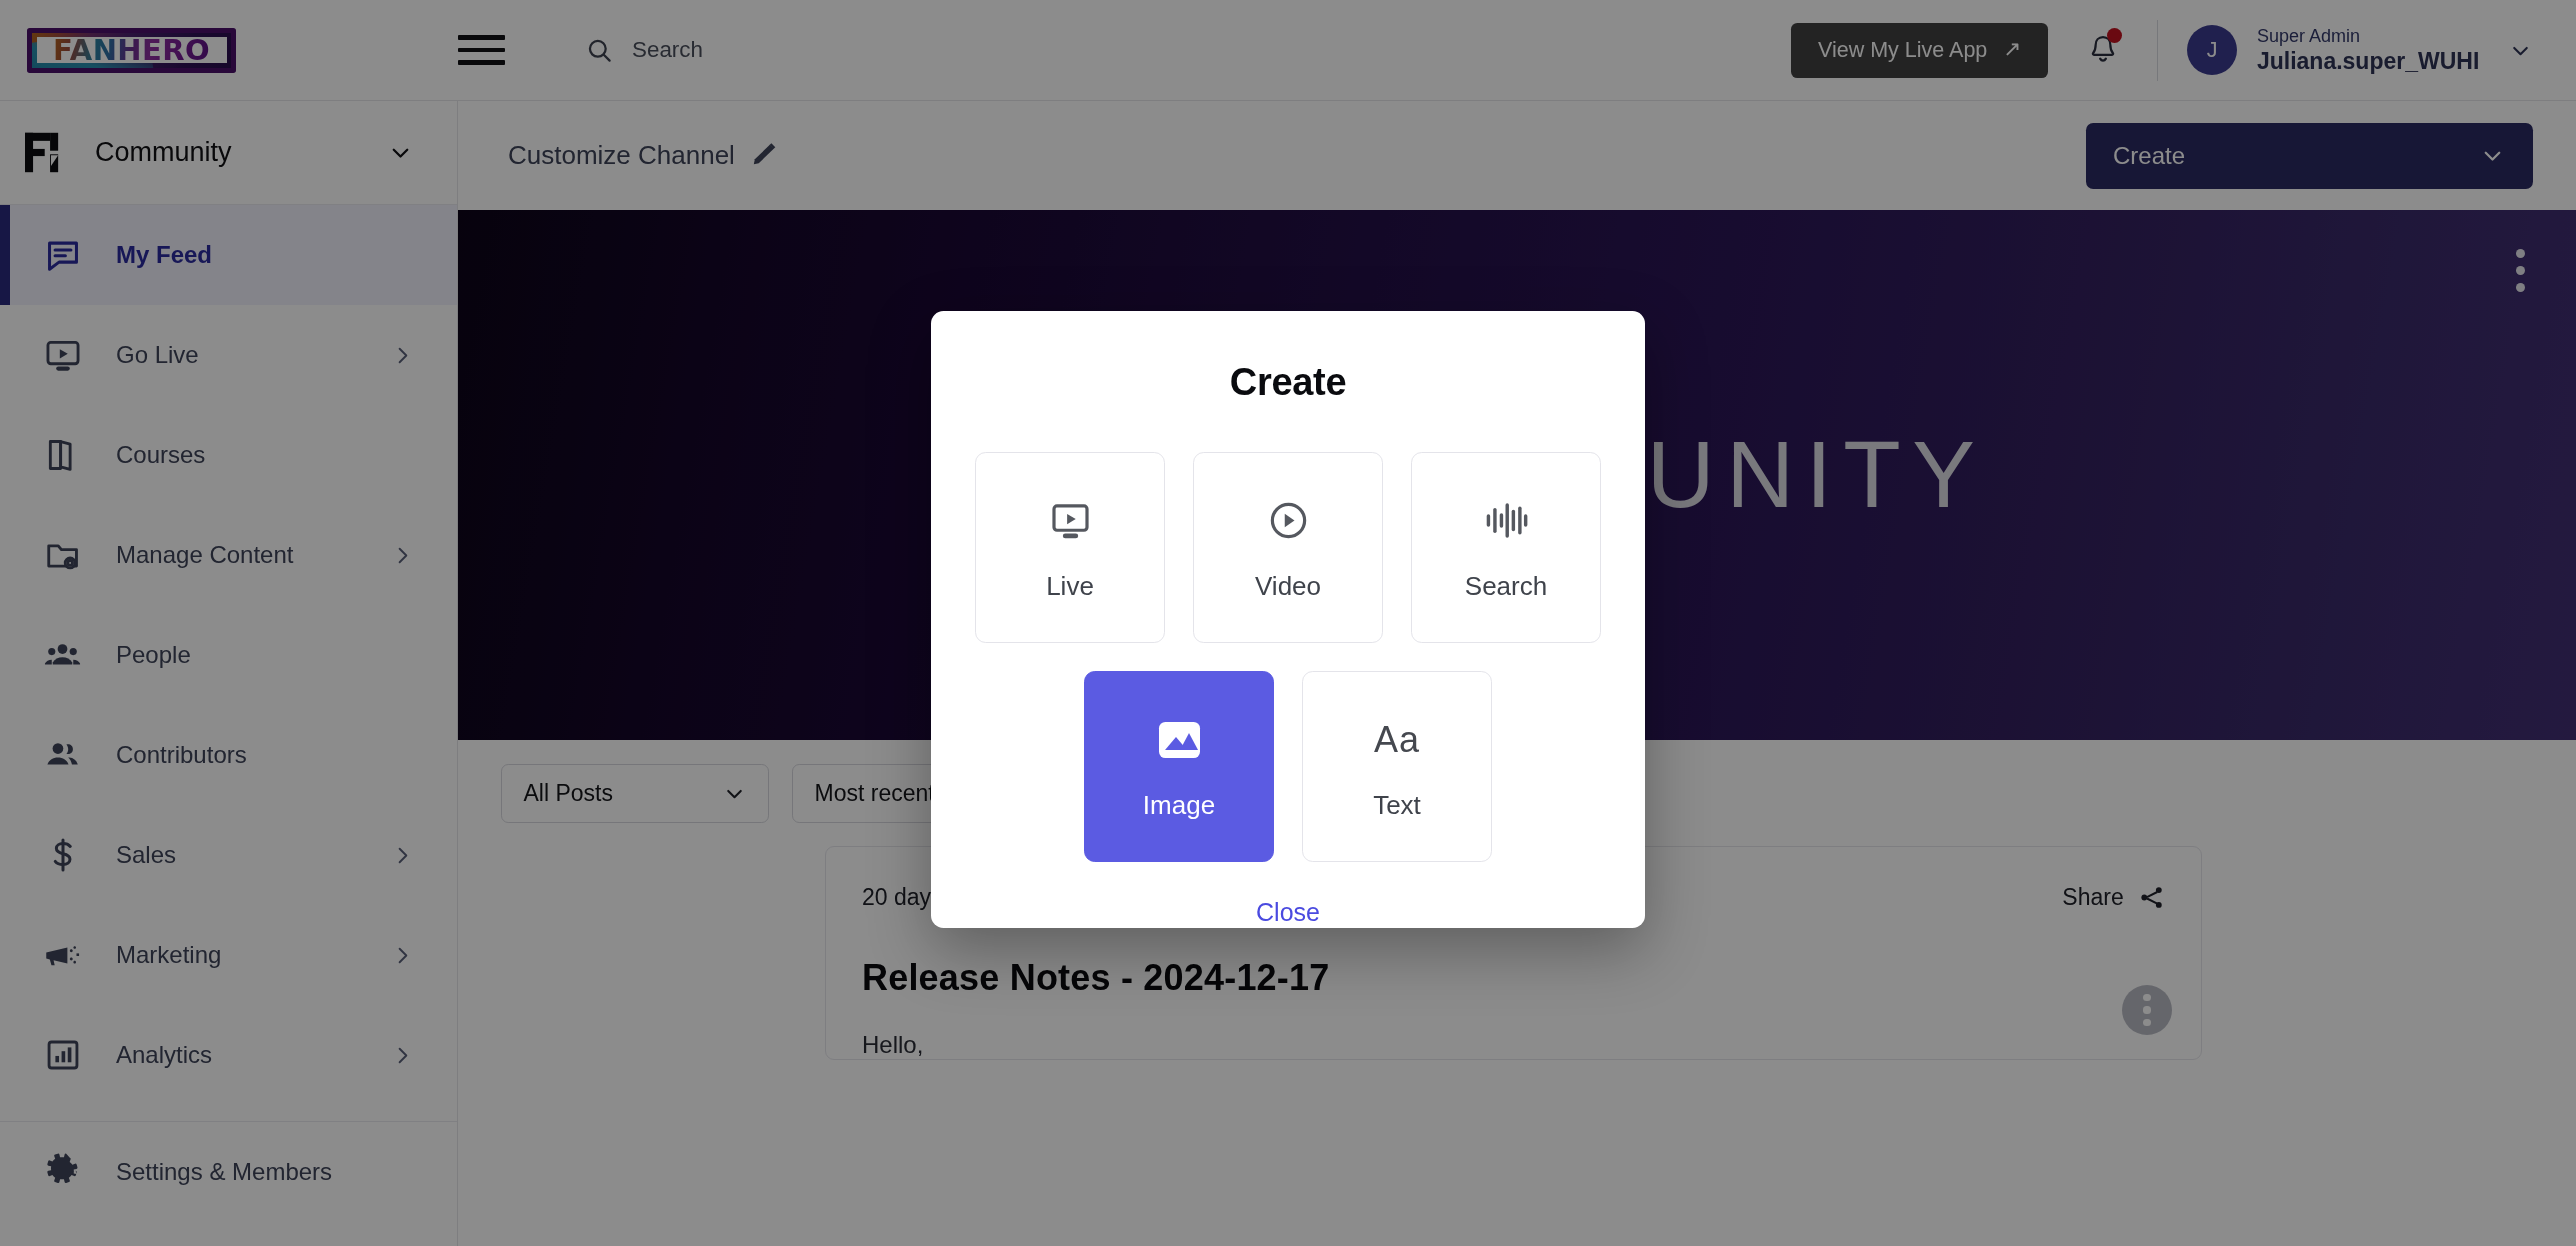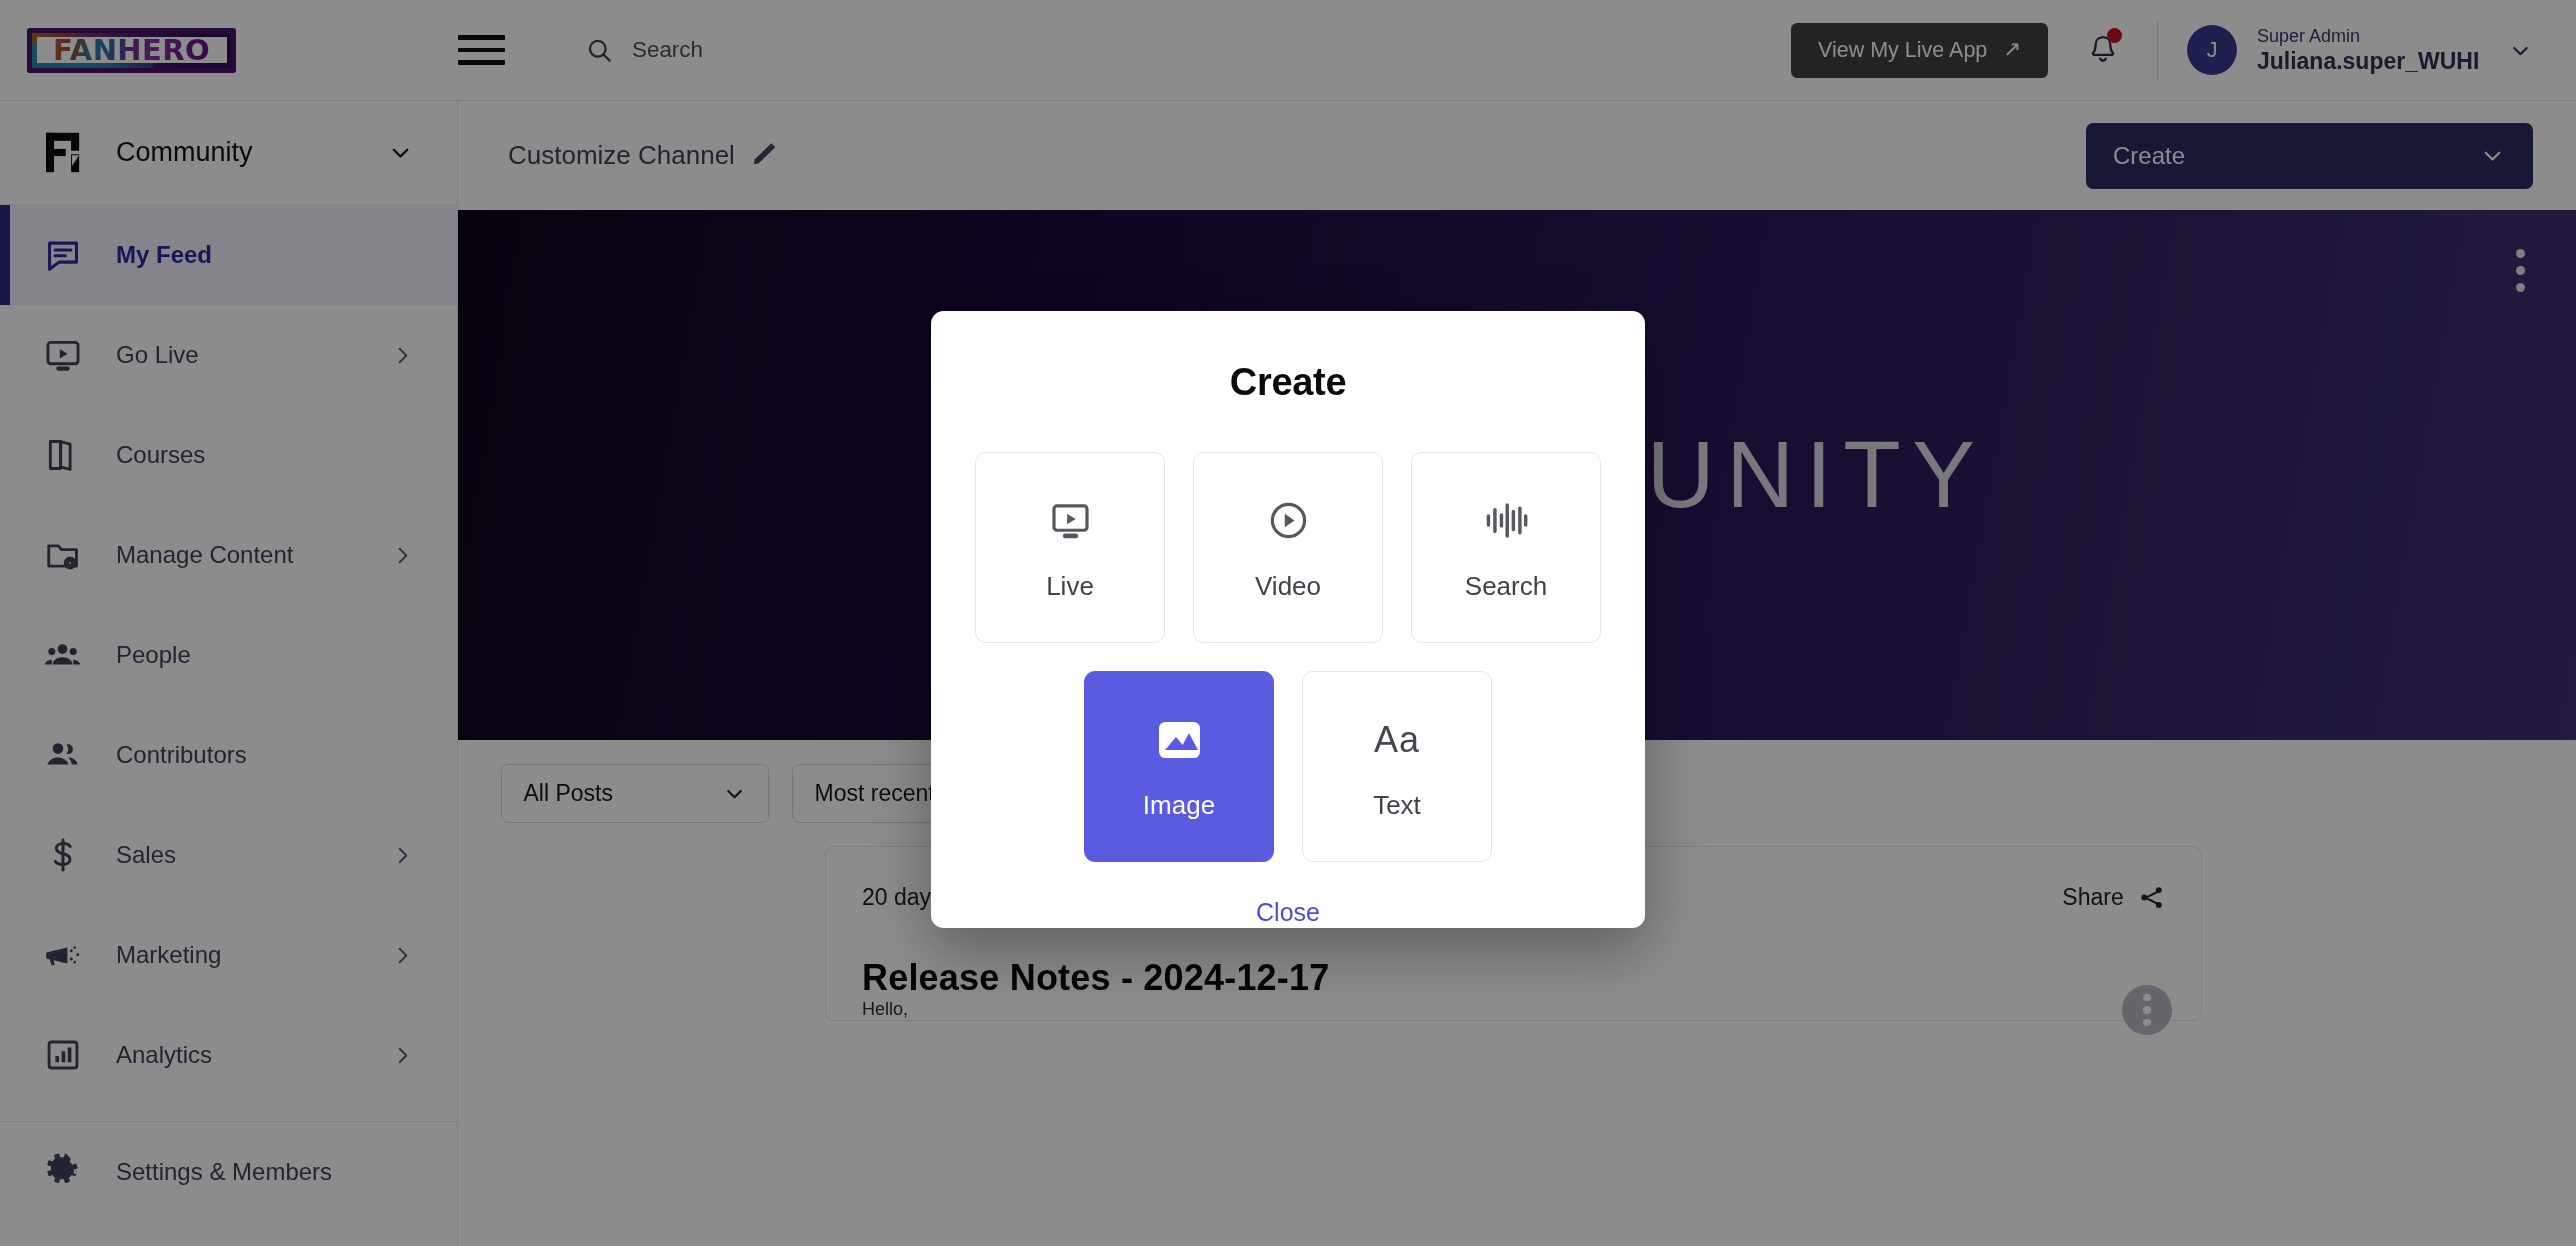--- a/index.html
+++ b/index.html
@@ -142,21 +142,21 @@
   
   #sidebar {
     position: absolute; top: 101px; left: 0;
     width: 458px; height: 1146px;
     background: #ffffff;
     border-right: 0.9px solid #e6e6ea;
     z-index: 9;
   }
   #community-row {
     height: 104px; display: flex; align-items: center;
-    padding: 0 43px 0 44px;
+    padding: 0 43px 0 23px;
     border-bottom: 0.9px solid #e9e9ee;
     cursor: pointer;
   }
   #fh-mark {
     width: 47px; height: 43px; flex: 0 0 47px;
     margin-right: 25px;
     position: relative;
   }
   #community-label { font-size: 27px; color: #111114; font-weight: 400; }
   #community-chev { margin-left: auto; color: #111114; }
@@ -278,21 +278,21 @@
   }
   #post-share {
     margin-left: auto; display: flex; align-items: center; gap: 14.3px;
     font-size: 23px; color: #20222a; cursor: pointer;
   }
   #post-title {
     margin-top: 41px;
     font-size: 36px; font-weight: 700; color: #0b0c10;
     letter-spacing: 0.2px;
   }
-  #post-body { font-size: 18px; color: #2a2d36; }
+  #post-body { margin-top: 32px; font-size: 24px; color: #2a2d36; }
   #post-kebab {
     position: absolute; top: 138px; right: 29px;
     width: 50px; height: 50px; border-radius: 50%;
     background: #b9bbc4;
     display: flex; flex-direction: column; align-items: center; justify-content: center;
     gap: 5.4px; cursor: pointer;
   }
   #post-kebab i { width: 7.2px; height: 7.2px; border-radius: 50%; background: #ffffff; display: block; }
 
   

